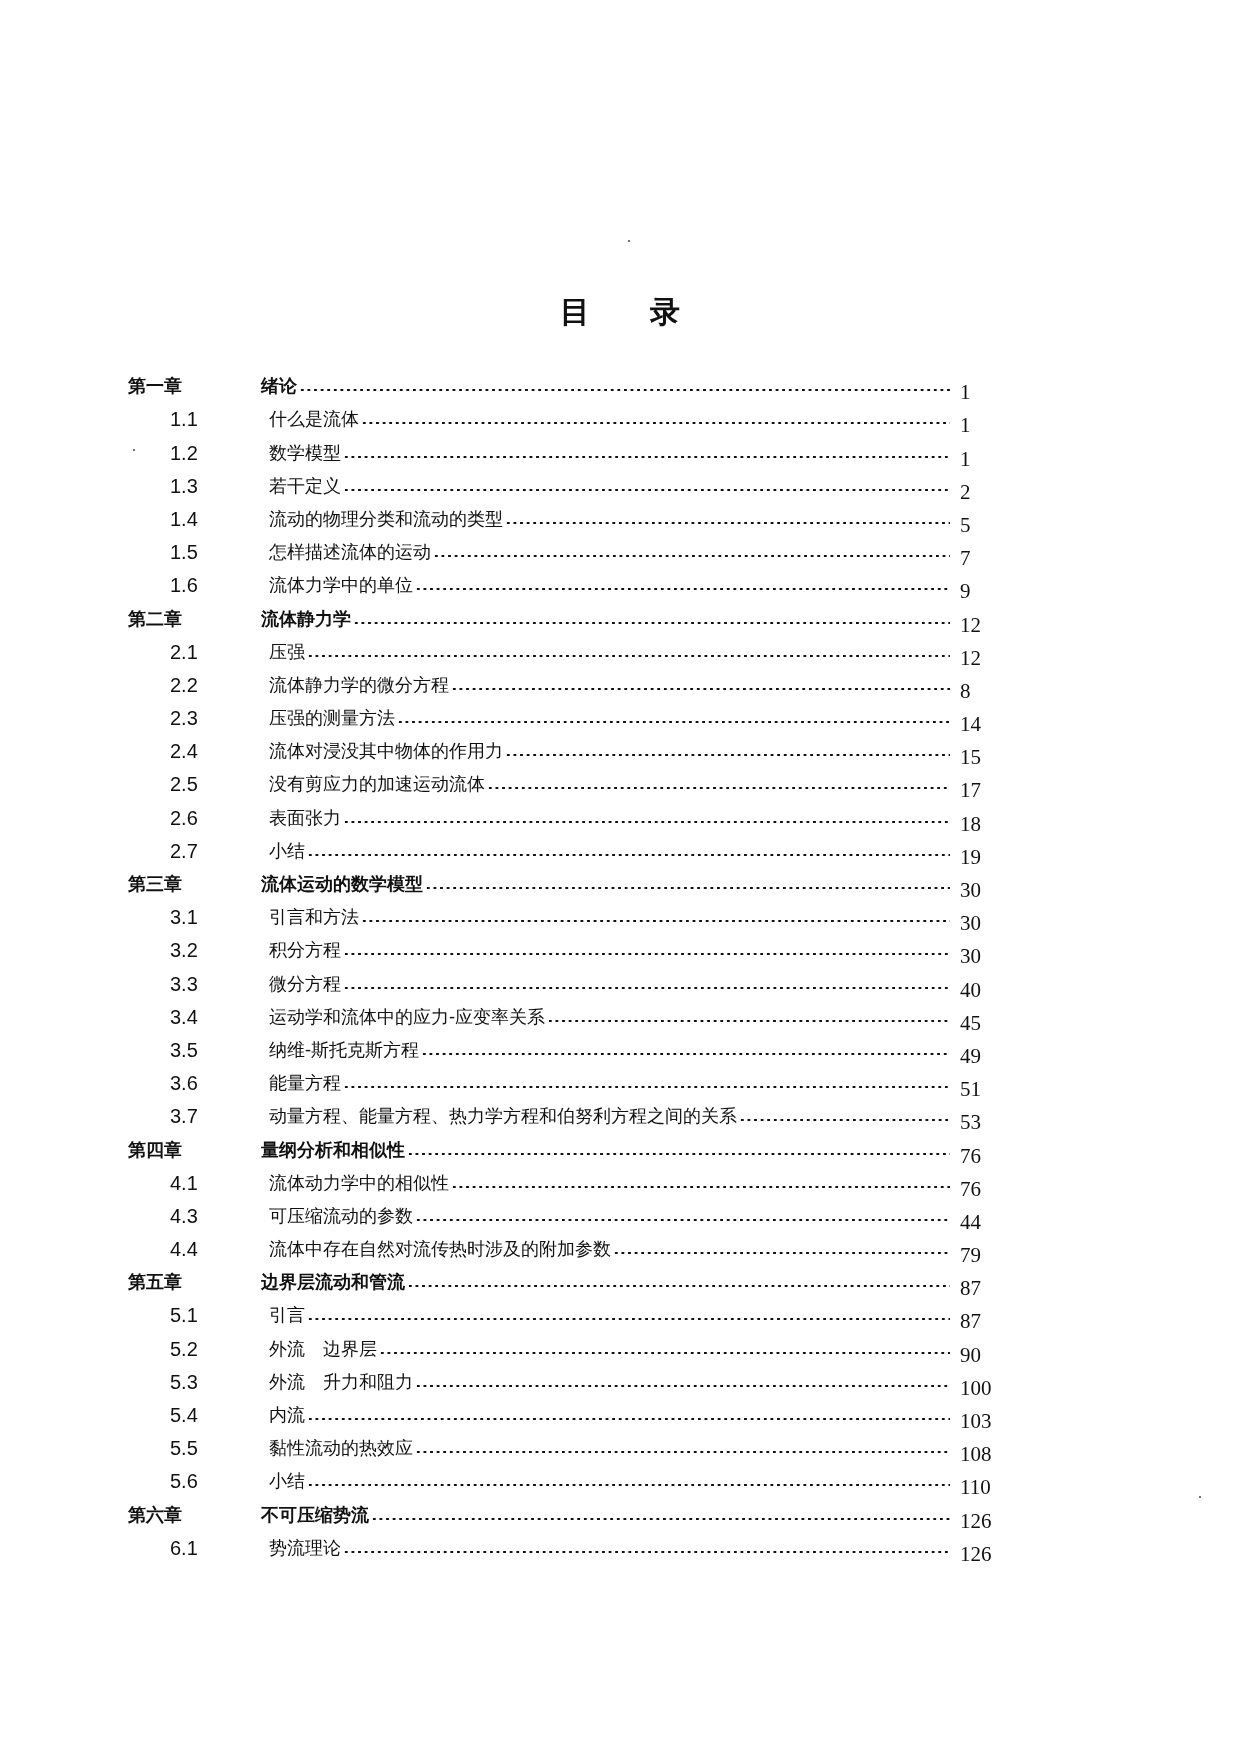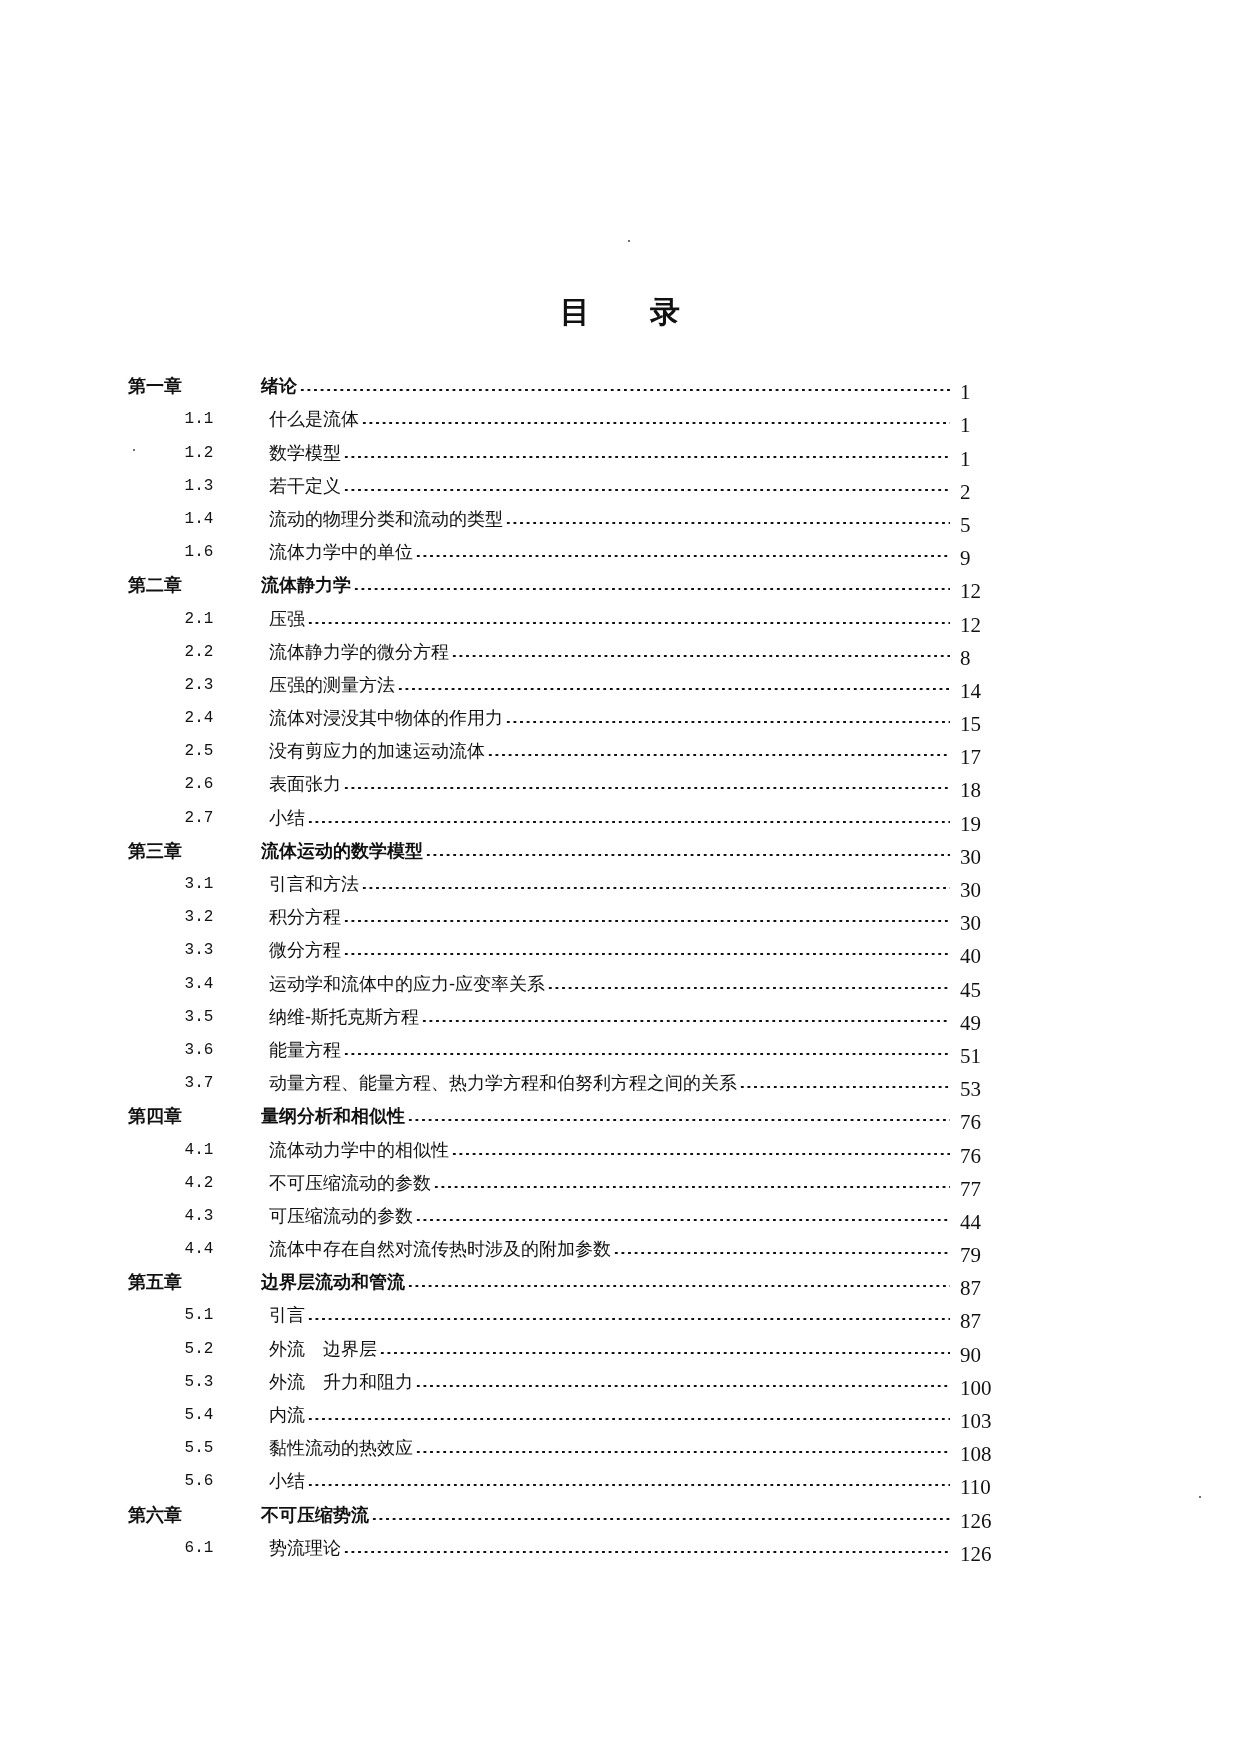--- a/index.html
+++ b/index.html
@@ -48,23 +48,22 @@
     font-size: 18px;
   }
   .toc-row .num {
     flex: 0 0 auto;
     white-space: nowrap;
   }
   .toc-row.chapter .num { width: 92px; }
   .toc-row.section .num {
     width: 58px;
     margin-left: 42px;
-    font-family: Liberation Mono, monospace;
-    font-size: 16px;
-    text-align: center;
+    font-family: Liberation Sans, sans-serif;
+    font-size: 20px;
   }
   .toc-row .title {
     flex: 0 0 auto;
     white-space: nowrap;
     margin-left: 41px;
   }
   .toc-row .leader {
     flex: 1 1 auto;
     overflow: hidden;
     white-space: nowrap;
@@ -125,20 +124,26 @@
       <span class="leader"></span>
       <span class="page">2</span>
     </div>
     <div class="toc-row section">
       <span class="num">1.4</span>
       <span class="title">流动的物理分类和流动的类型</span>
       <span class="leader"></span>
       <span class="page">5</span>
     </div>
     <div class="toc-row section">
+      <span class="num">1.5</span>
+      <span class="title">怎样描述流体的运动</span>
+      <span class="leader"></span>
+      <span class="page">7</span>
+    </div>
+    <div class="toc-row section">
       <span class="num">1.6</span>
       <span class="title">流体力学中的单位</span>
       <span class="leader"></span>
       <span class="page">9</span>
     </div>
     <div class="toc-row chapter">
       <span class="num">第二章</span>
       <span class="title">流体静力学</span>
       <span class="leader"></span>
       <span class="page">12</span>
@@ -237,26 +242,20 @@
       <span class="num">第四章</span>
       <span class="title">量纲分析和相似性</span>
       <span class="leader"></span>
       <span class="page">76</span>
     </div>
     <div class="toc-row section">
       <span class="num">4.1</span>
       <span class="title">流体动力学中的相似性</span>
       <span class="leader"></span>
       <span class="page">76</span>
-    </div>
-    <div class="toc-row section">
-      <span class="num">4.2</span>
-      <span class="title">不可压缩流动的参数</span>
-      <span class="leader"></span>
-      <span class="page">77</span>
     </div>
     <div class="toc-row section">
       <span class="num">4.3</span>
       <span class="title">可压缩流动的参数</span>
       <span class="leader"></span>
       <span class="page">44</span>
     </div>
     <div class="toc-row section">
       <span class="num">4.4</span>
       <span class="title">流体中存在自然对流传热时涉及的附加参数</span>

